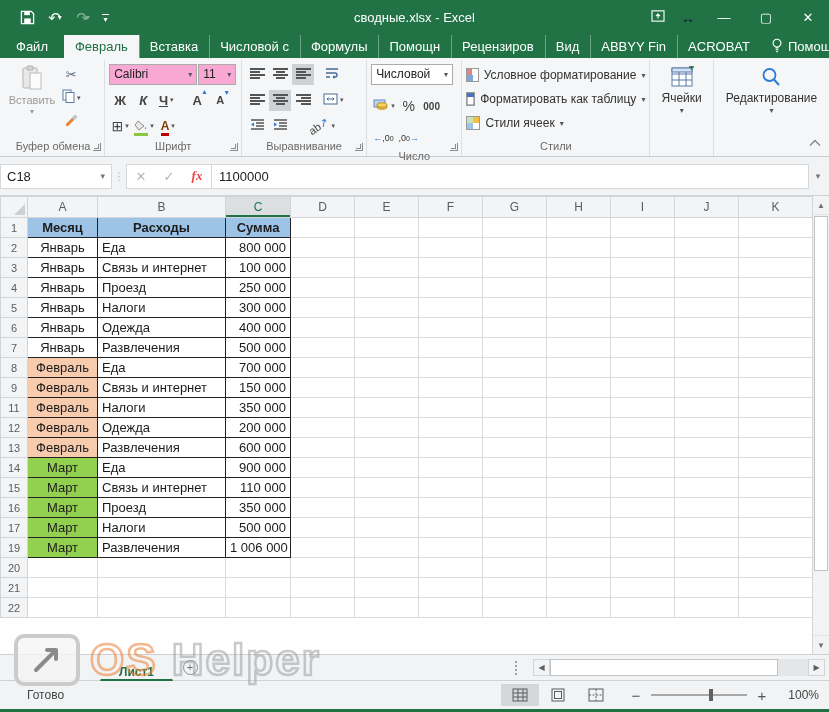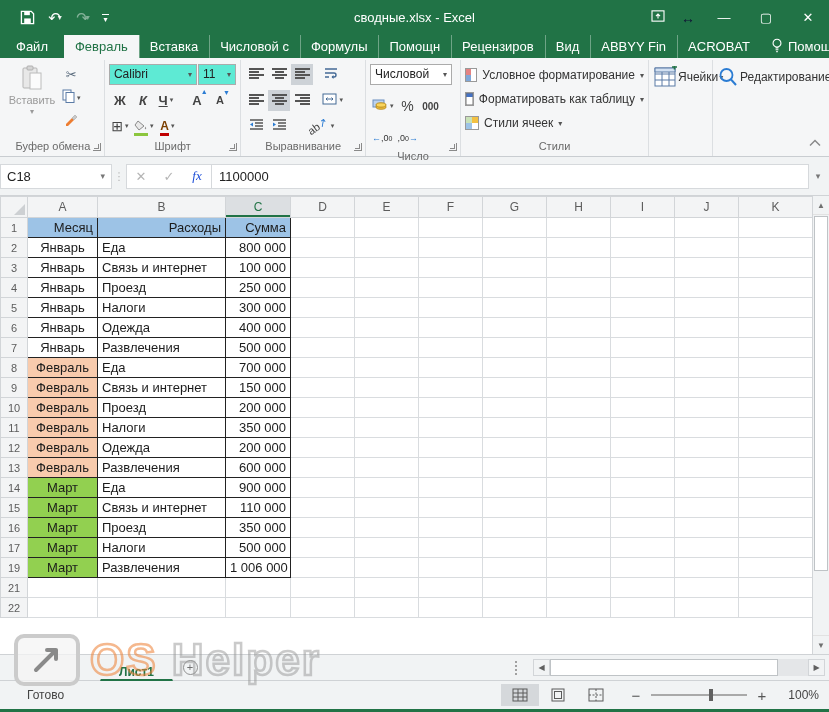--- a/index.html
+++ b/index.html
@@ -38,21 +38,21 @@
   .rg-label { height:19px; font-size:11px; color:#6a6a6a; display:flex; align-items:center; justify-content:center; padding-bottom:2px; }
   .launcher { position:absolute; right:3px; bottom:5px; width:8px; height:8px; border-right:1px solid #8a8a8a; border-bottom:1px solid #8a8a8a; }
   .launcher::after { content:""; position:absolute; right:1px; bottom:1px; width:4px; height:4px; border-right:1px solid #8a8a8a; border-bottom:1px solid #8a8a8a; transform:rotate(0deg); }
   .bigbtn { display:flex; flex-direction:column; align-items:center; justify-content:flex-start; width:52px; padding-top:3px; font-size:11px; color:#9a9a9a; gap:1px; }
   .bigbtn .drop { font-size:8px; color:#9a9a9a; }
   .smallcol { display:flex; flex-direction:column; gap:2px; padding:2px 2px; }
   .sbtn { height:21px; min-width:22px; display:flex; align-items:center; justify-content:center; font-size:13px; color:#444; padding:0 2px; }
   .sbtn .drop { font-size:7px; margin-left:2px; color:#555; }
   .sbtn.pressed { background:#cdd2d7; }
   .rrow { display:flex; align-items:center; gap:1px; height:24px; }
-  .fontbox { background:#5eead4; border:1px solid #ababab; height:21px; display:flex; align-items:center; padding:0 4px; font-size:12px; color:#222; justify-content:space-between; }
+  .fontbox { background:#f9a8d4; border:1px solid #ababab; height:21px; display:flex; align-items:center; padding:0 4px; font-size:12px; color:#222; justify-content:space-between; }
   .fontbox .drop { font-size:8px; color:#555; margin-left:4px; }
   .glyph-b { font-weight:bold; }
   .glyph-i { font-style:italic; font-weight:bold; }
   .glyph-u { font-weight:bold; text-decoration:underline; }
   .a-big { font-weight:bold; font-size:13px; position:relative; }
   .a-sm  { font-weight:bold; font-size:11px; position:relative; }
   .caret-up { position:absolute; top:-5px; right:-6px; font-size:7px; color:#2b7cd3; }
   .caret-dn { position:absolute; top:-5px; right:-6px; font-size:7px; color:#2b7cd3; }
   .colorbar { position:absolute; left:0; right:0; bottom:-3px; height:3px; }
   .lines { width:15px; height:12px; background-repeat:no-repeat; }
@@ -61,50 +61,50 @@
   .lc { background-size:15px 2px,9px 2px,15px 2px,9px 2px; background-position:0 0,3px 3px,0 6px,3px 9px; }
   .lr { background-size:15px 2px,10px 2px,15px 2px,10px 2px; background-position:0 0,5px 3px,0 6px,5px 9px; }
   .numbox { background:#fff; border:1px solid #ababab; height:21px; width:82px; display:flex; align-items:center; justify-content:space-between; padding:0 4px; font-size:12px; color:#222; }
   .stylerow { display:flex; align-items:center; gap:5px; height:22px; font-size:12px; color:#333; white-space:nowrap; }
   .stylerow .drop { font-size:8px; color:#555; }
   .sq { width:14px; height:14px; border:1px solid #999; display:inline-block; }
   .sq-cond { background:linear-gradient(90deg,#e48383 50%,#fff 50%), linear-gradient(#fff,#fff); background-size:100% 50%,100% 100%; background-repeat:no-repeat; position:relative; }
   .sq-cond::after { content:""; position:absolute; left:0; bottom:0; width:50%; height:50%; background:#7fa7d8; }
   .sq-table { background:linear-gradient(#4472c4 30%, #fff 30%); box-shadow:inset 0 0 0 .5px #777; }
   .sq-styles { background:conic-gradient(#f3c143 0 25%, #fff 25% 50%, #9dc3e6 50% 75%, #c9e2b8 75%); }
-  .bigcol { display:flex; flex-direction:row; align-items:center; width:100%; font-size:12px; color:#333; gap:1px; padding-top:2px; }
+  .bigcol { display:flex; flex-direction:column; align-items:center; width:100%; font-size:12px; color:#333; gap:1px; padding-top:2px; }
   .iconbox { width:30px; height:26px; display:flex; align-items:center; justify-content:center; }
   .ribbon-collapse { position:absolute; right:8px; bottom:6px; color:#8a8a8a; }
   .miniarrows { font-size:9px; color:#2b7cd3; }
   .dectxt { font-size:9px; color:#333; letter-spacing:0; }
 
   
   .formulabar { height:39px; background:#f1f3f4; display:flex; align-items:center; padding:6px 2px 6px 0; border-bottom:1px solid #d0d3d6; }
   .namebox { width:112px; height:25px; background:#fff; border:1px solid #d6d9dc; display:flex; align-items:center; padding:0 6px; font-size:13px; color:#222; justify-content:space-between; margin-left:0; }
   .namebox .drop { color:#777; font-size:9px; }
   .fb-sep { width:14px; display:flex; align-items:center; justify-content:center; color:#b8b8b8; font-size:11px; }
   .fb-btns { display:flex; align-items:center; background:#fff; border:1px solid #d6d9dc; height:25px; }
   .fb-btn { width:28px; height:100%; display:flex; align-items:center; justify-content:center; color:#b5b5b5; font-size:13px; }
-  .fb-fx { color:#1d4ed8; font-style:italic; font-family:"Liberation Serif", serif; font-weight:normal; }
+  .fb-fx { color:#ef4444; font-style:italic; font-family:"Liberation Serif", serif; font-weight:bold; }
   .fb-input { flex:1; height:25px; background:#fff; border:1px solid #d6d9dc; border-left:none; display:flex; align-items:center; padding:0 7px; font-size:13px; color:#222; }
   .fb-expand { width:18px; display:flex; align-items:center; justify-content:center; color:#777; font-size:9px; }
 
   
   .gridwrap { position:relative; height:458px; background:#fff; overflow:hidden; }
   table.sheet { border-collapse:collapse; table-layout:fixed; width:812px; }
   .sheet th, .sheet td { padding:0; font-weight:normal; overflow:hidden; white-space:nowrap; }
   .sheet thead th { height:21px; background:#f3f4f5; border:1px solid #d2d5d8; font-size:12px; color:#5c5c5c; text-align:center; }
   .sheet thead th.corner { background:#f3f4f5; position:relative; }
   .corner-tri { position:absolute; right:2px; bottom:2px; width:0; height:0; border-left:11px solid transparent; border-bottom:11px solid #cdd0d3; }
   .sheet thead th.sel-col { background:#dcdfe2; box-shadow:inset 0 -2px 0 #217346; color:#217346; }
   .sheet tbody th { height:20px; background:#f3f4f5; border:1px solid #d2d5d8; font-size:11px; color:#5c5c5c; text-align:center; font-weight:normal; }
   .sheet tbody th.sel-row { background:#dcdfe2; box-shadow:inset -2px 0 0 #217346; color:#217346; }
   .sheet td { height:20px; border:1px solid #d9dcdf; font-size:13px; color:#1c1c1c; background:#fff; padding:0 4px; }
   .sheet td.tcell { border:1px solid #222; }
-  .sheet td.thead-cell { font-weight:normal; text-align:right; }
+  .sheet td.thead-cell { font-weight:bold; text-align:center; }
   .sheet td.month { text-align:center; }
   .sheet td.num { text-align:right; }
   .sheet td.active-cell { position:relative; box-shadow:inset 0 0 0 2px #217346; }
   .fill-handle { position:absolute; right:-1px; bottom:-1px; width:5px; height:5px; background:#217346; border:1px solid #fff; }
   .vscroll { position:absolute; top:0; right:0; width:17px; height:100%; background:#f1f3f4; border-left:1px solid #d2d5d8; display:flex; flex-direction:column; }
   .vs-btn { height:19px; display:flex; align-items:center; justify-content:center; font-size:8px; color:#707070; border-bottom:1px solid #e2e2e2; }
   .vs-btn.bottom { border-top:1px solid #e2e2e2; border-bottom:none; margin-top:auto; }
   .vs-thumb { margin:1px 1px; height:355px; background:#fff; border:1px solid #bfc3c6; }
 
   
@@ -655,34 +655,20 @@
             <td></td>
             <td></td>
             <td></td>
             <td></td>
             <td></td>
             <td></td>
             <td></td>
             <td></td>
           </tr>
           <tr>
-            <th>10</th>
-            <td class="tcell month" style="background: rgb(248, 203, 173);">Февраль</td>
-            <td class="tcell">Проезд</td>
-            <td class="tcell num">200 000</td>
-            <td></td>
-            <td></td>
-            <td></td>
-            <td></td>
-            <td></td>
-            <td></td>
-            <td></td>
-            <td></td>
-          </tr>
-          <tr>
             <th>11</th>
             <td class="tcell month" style="background: rgb(248, 203, 173);">Февраль</td>
             <td class="tcell">Налоги</td>
             <td class="tcell num">350 000</td>
             <td></td>
             <td></td>
             <td></td>
             <td></td>
             <td></td>
             <td></td>
@@ -771,20 +757,34 @@
             <td></td>
             <td></td>
             <td></td>
             <td></td>
           </tr>
           <tr>
             <th>19</th>
             <td class="tcell month" style="background: rgb(146, 208, 80);">Март</td>
             <td class="tcell">Развлечения</td>
             <td class="tcell num">1 006 000</td>
+            <td></td>
+            <td></td>
+            <td></td>
+            <td></td>
+            <td></td>
+            <td></td>
+            <td></td>
+            <td></td>
+          </tr>
+          <tr>
+            <th>20</th>
+            <td></td>
+            <td></td>
+            <td></td>
             <td></td>
             <td></td>
             <td></td>
             <td></td>
             <td></td>
             <td></td>
             <td></td>
             <td></td>
           </tr>
           <tr>

